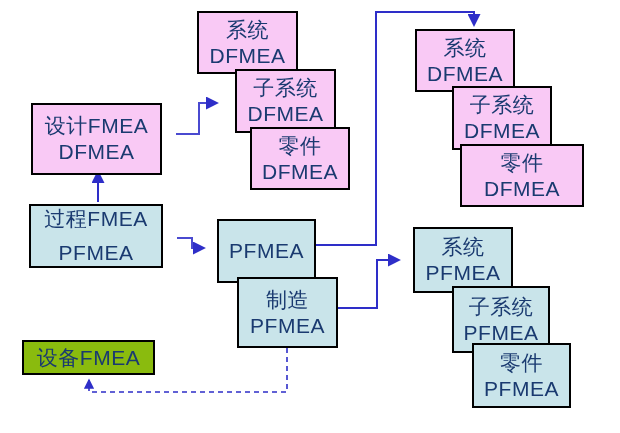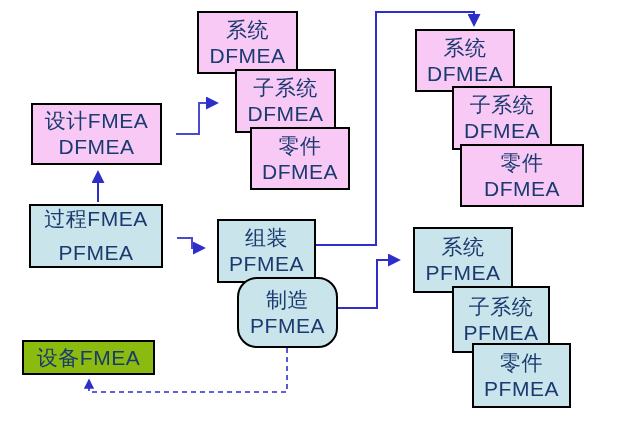--- a/index.html
+++ b/index.html
@@ -49,21 +49,21 @@
 
     <polyline points="177,238 192,238 192,248 204,248" fill="none" stroke="#4a4ad0" stroke-width="2" marker-end="url(#arr)"></polyline>
 
     <polyline points="316,245 376,245 376,12 474,12 474,25" fill="none" stroke="#2e2ec8" stroke-width="2" marker-end="url(#arr)"></polyline>
 
     <polyline points="338,308 377,308 377,260 399,260" fill="none" stroke="#2e2ec8" stroke-width="2" marker-end="url(#arr)"></polyline>
 
     <polyline points="287,348 287,392 89,392 89,380" fill="none" stroke="#2e2ec8" stroke-width="1.6" stroke-dasharray="5 4" marker-end="url(#arr)"></polyline>
   </svg>
 
-  <div class="node pink" style="left:31px;top:103px;width:131px;height:62px;">
+  <div class="node pink" style="left:31px;top:103px;width:131px;height:72px;">
     <span>设计FMEA</span>
     <span>DFMEA</span>
   </div>
 
   <div class="node blue" style="left:29px;top:204px;width:134px;height:64px;justify-content:space-between;">
     <span>过程FMEA</span>
     <span>PFMEA</span>
   </div>
 
   <div class="node green" style="left:22px;top:340px;width:133px;height:35px;justify-content:center;">
@@ -90,24 +90,23 @@
   <div class="node pink" style="left:452px;top:86px;width:100px;height:64px;">
     <span>子系统</span>
     <span>DFMEA</span>
   </div>
   <div class="node pink" style="left:460px;top:144px;width:124px;height:63px;">
     <span>零件</span>
     <span>DFMEA</span>
   </div>
 
   <div class="node blue" style="left:217px;top:219px;width:99px;height:64px;">
-    <span>组装</span>
     <span>PFMEA</span>
   </div>
-  <div class="node blue" style="left:237px;top:277px;width:101px;height:71px;border-radius:20px;">
+  <div class="node blue" style="left:237px;top:277px;width:101px;height:71px;">
     <span>制造</span>
     <span>PFMEA</span>
   </div>
 
   <div class="node blue" style="left:413px;top:227px;width:100px;height:66px;">
     <span>系统</span>
     <span>PFMEA</span>
   </div>
   <div class="node blue" style="left:452px;top:286px;width:98px;height:67px;">
     <span>子系统</span>

